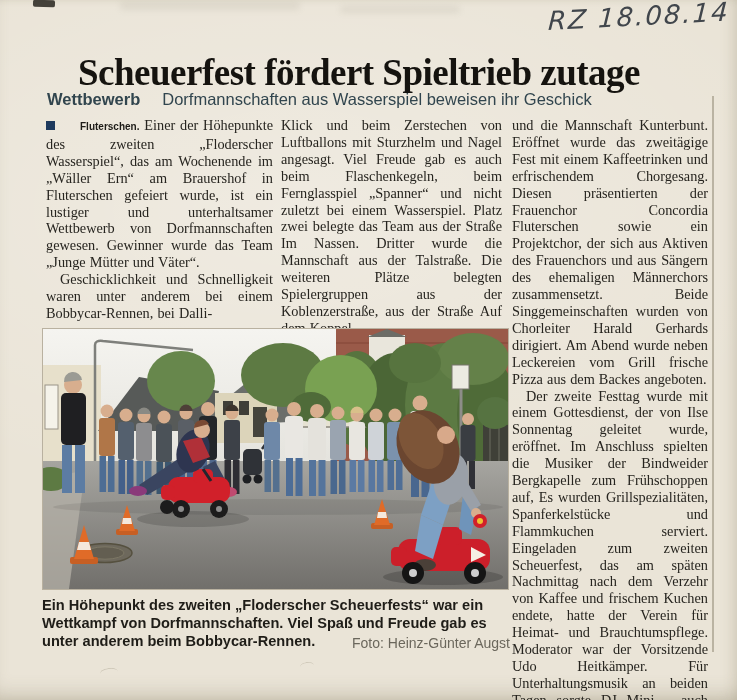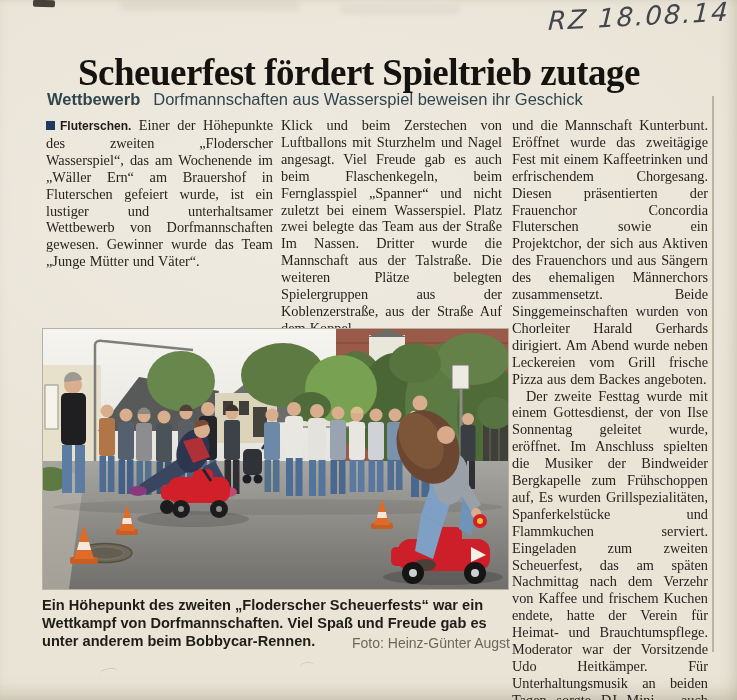--- a/index.html
+++ b/index.html
@@ -27,32 +27,32 @@
     position:absolute; left:46px; top:28px; width:660px;
     font-family:"Liberation Serif", serif; font-weight:700;
     font-size:37px; letter-spacing:-0.5px; color:#15130f; line-height:1.1;
     white-space:nowrap;
     margin-left:32px;
   }
   .subtitle{
     position:absolute; left:47px; top:90px; width:640px;
     font-family:"Liberation Sans", sans-serif; font-size:16.5px; color:#31454e;
   }
-  .subtitle .kicker{font-weight:700; margin-right:13px;}
+  .subtitle .kicker{font-weight:700; margin-right:22px;}
   .col{
     position:absolute; top:117px;
     font-size:14.3px; line-height:16.9px; text-align:justify;
     hyphens:auto; -webkit-hyphens:auto; word-spacing:.5px;
   }
   .col1{left:46px;  width:227px;}
   .col2{left:281px; width:221px;}
   .col3{left:512px; width:196px;}
   .lead-square{display:inline-block; width:9px; height:9px; background:#1e3a5e;
     margin-right:5px; position:relative; top:0px;}
-  .lead-loc{font-family:"Liberation Sans", sans-serif; font-weight:700; font-size:12px; color:#1d1b17;}
+  .lead-loc{font-family:"Liberation Sans", sans-serif; font-weight:700; font-size:10px; color:#1d1b17;margin-left:20px;}
   .para-indent{text-indent:14px; margin:0;}
   .para{margin:0;}
   .photo-wrap{
     position:absolute; left:42px; top:328px; width:467px; height:262px;
     border:1px solid #b9b1a0; background:#dcdad4; box-sizing:border-box;
   }
   .photo-wrap svg{display:block;}
   .caption{
     position:absolute; left:42px; top:596px; width:468px;
     font-family:"Liberation Sans", sans-serif; font-weight:700;
@@ -80,20 +80,21 @@
   <div class="hand-date">RZ 18.08.14</div>
 
   <h1 class="headline">Scheuerfest fördert Spieltrieb zutage</h1>
 
   <div class="subtitle">
     <span class="kicker">Wettbewerb</span><span>Dorfmannschaften aus Wasserspiel beweisen ihr Geschick</span>
   </div>
 
   <div class="col col1">
     <p class="para"><span class="lead-square"></span><span class="lead-loc">Fluterschen.</span><span> Einer der Höhepunkte des zweiten „Floderscher Wasserspiel“, das am Wochenende im „Wäller Ern“ am Brauershof in Fluterschen gefeiert wurde, ist ein lustiger und unterhaltsamer Wettbewerb von Dorfmannschaften gewesen. Gewinner wurde das Team „Junge Mütter und Väter“.</span></p>
+    <p class="para-indent">Geschicklichkeit und Schnelligkeit waren unter anderem bei einem Bobbycar-Rennen, bei Dalli-</p>
   </div>
 
   <div class="col col2">
     <p class="para">Klick und beim Zerstechen von Luftballons mit Sturzhelm und Nagel angesagt. Viel Freude gab es auch beim Flaschenkegeln, beim Fernglasspiel „Spanner“ und nicht zuletzt bei einem Wasserspiel. Platz zwei belegte das Team aus der Straße Im Nassen. Dritter wurde die Mannschaft aus der Talstraße. Die weiteren Plätze belegten Spielergruppen aus der Koblenzerstraße, aus der Straße Auf dem Koppel,</p>
   </div>
 
   <div class="col col3">
     <p class="para">und die Mannschaft Kunterbunt. Eröffnet wurde das zweitägige Fest mit einem Kaffeetrinken und erfrischendem Chorgesang. Diesen präsentierten der Frauenchor Concordia Fluterschen sowie ein Projektchor, der sich aus Aktiven des Frauenchors und aus Sängern des ehemaligen Männerchors zusammensetzt. Beide Singgemeinschaften wurden von Chorleiter Harald Gerhards dirigiert. Am Abend wurde neben Leckereien vom Grill frische Pizza aus dem Backes angeboten.</p>
     <p class="para-indent"><span>Der zweite Festtag wurde mit einem Gottesdienst, der von Ilse Sonnentag geleitet wurde, eröffnet. Im Anschluss spielten die Musiker der Bindweider Bergkapelle zum Frühschoppen auf, Es wurden Grillspezialitäten, Spanferkelstücke und Flammkuchen serviert. Eingeladen zum zweiten Scheuerfest, das am späten Nachmittag nach dem Verzehr von Kaffee und frischem Kuchen endete, hatte der Verein für Heimat- und Brauchtumspflege. Moderator war der Vorsitzende Udo Heitkämper. Für Unterhaltungsmusik an beiden Tagen sorgte DJ Mini – auch bekannt als Dominik Le</span></p>
 

